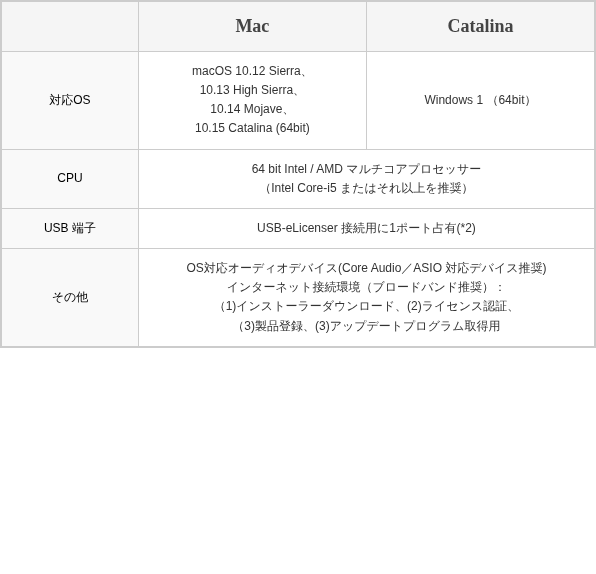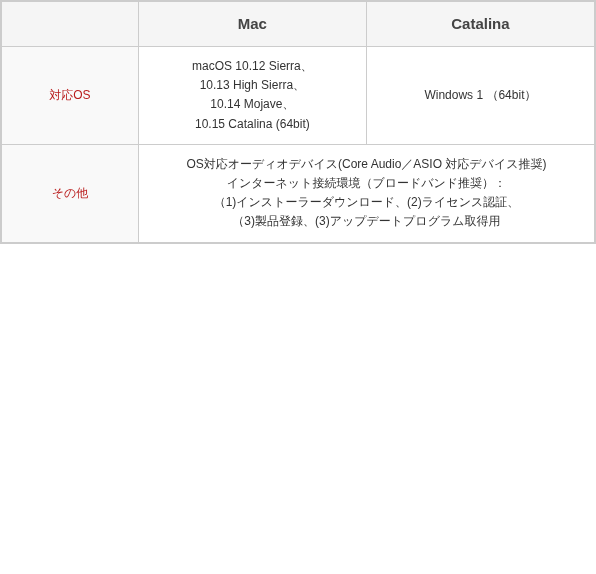--- a/index.html
+++ b/index.html
@@ -25,28 +25,29 @@
     th, td {
       border: 1px solid #ccc;
       padding: 10px 12px;
       vertical-align: middle;
       text-align: center;
       line-height: 1.6;
     }
     thead th {
       background-color: #f5f5f5;
       font-weight: bold;
-      font-size: 15px;
+      font-size: 18px;
       color: #444;
+      font-family: Liberation Serif, serif;
     }
     .row-label {
       background-color: #f9f9f9;
       font-weight: normal;
       font-size: 12px;
-      color: #b91c1c;
+      color: #000000;
       width: 126px;
       white-space: nowrap;
     }
     .col-mac {
       width: 210px;
     }
     .col-windows {
       width: 210px;
     }
   </style>
@@ -62,18 +63,26 @@
         <th class="col-windows">Catalina</th>
       </tr>
     </thead>
     <tbody id="table-body">
     <tr>
           <td class="row-label">対応OS</td>
           <td>macOS 10.12 Sierra、<br>10.13 High Sierra、<br>10.14 Mojave、<br>10.15 Catalina (64bit)</td>
           <td>Windows 1 （64bit）</td>
         </tr>
         <tr>
+          <td class="row-label">CPU</td>
+          <td colspan="2">64 bit Intel / AMD マルチコアプロセッサー<br>（Intel Core-i5 またはそれ以上を推奨）</td>
+        </tr>
+        <tr>
+          <td class="row-label">USB 端子</td>
+          <td colspan="2">USB-eLicenser 接続用に1ポート占有(*2)</td>
+        </tr>
+        <tr>
           <td class="row-label">その他</td>
           <td colspan="2">OS対応オーディオデバイス(Core Audio／ASIO 対応デバイス推奨)<br>インターネット接続環境（ブロードバンド推奨）：<br>（1)インストーラーダウンロード、(2)ライセンス認証、<br>（3)製品登録、(3)アップデートプログラム取得用</td>
         </tr>
       </tbody>
   </table>
 </div>
 
 </body></html>

